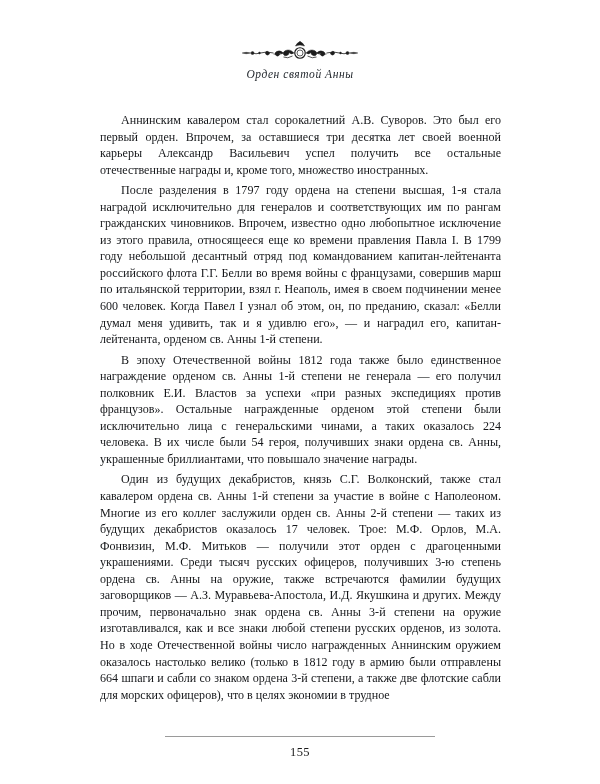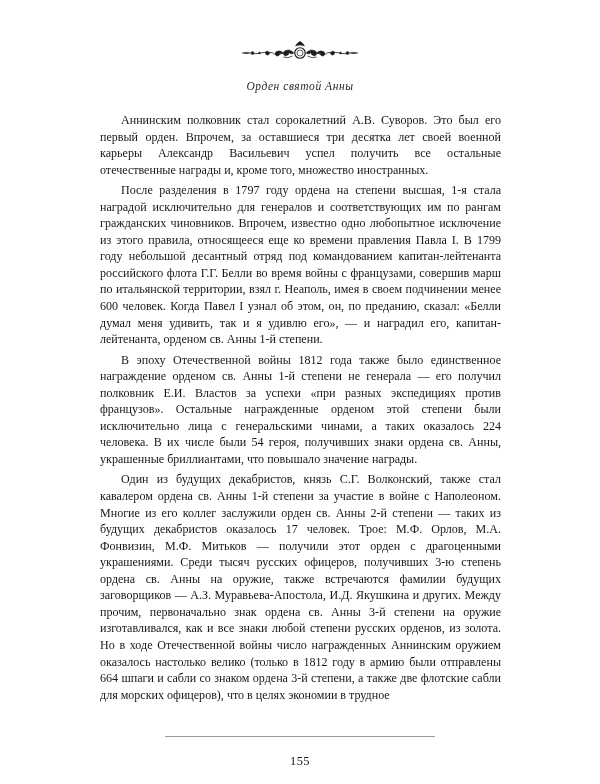--- a/index.html
+++ b/index.html
@@ -37,21 +37,21 @@
 
   .ornament {
     display: block;
     margin: 0 auto;
     width: 128px;
     height: 30px;
   }
 
   .running-head-title {
     display: block;
-    margin-top: 14px;
+    margin-top: 2px;
     font-family: "Liberation Serif", "DejaVu Serif", serif;
     font-style: italic;
     font-size: 11.5px;
     letter-spacing: 0.55px;
     color: #23282e;
     line-height: 1.1;
   }
 
   
   .text-column {
@@ -87,21 +87,21 @@
 
   .footer-rule {
     width: 270px;
     height: 1px;
     margin: 0 auto;
     background: #9a9a9a;
   }
 
   .folio {
     display: block;
-    margin-top: 17px;
+    margin-top: 8px;
     font-size: 12.5px;
     letter-spacing: 0.4px;
     color: #1a1a1a;
   }
 </style>
 </head>
 <body>
 
 <div class="page">
 
@@ -135,21 +135,21 @@
         <path d="M30 34 q-10 -3 -18 0 q8 3 18 0 z" stroke-width="0.6"></path>
         <path d="M226 34 q10 -3 18 0 q-8 3 -18 0 z" stroke-width="0.6"></path>
         <circle cx="47" cy="34" r="1.8"></circle>
         <circle cx="209" cy="34" r="1.8"></circle>
       </g>
     </svg>
     <span class="running-head-title">Орден святой Анны</span>
   </div>
 
   <div class="text-column">
-    <p class="para">Аннинским полковник стал сорокалетний А.В. Суворов. Это был его первый орден. Впрочем, за оставшиеся три десятка лет своей военной карьеры Александр Васильевич успел получить все остальные отечественные награды и, кроме того, множество иностранных.</p>
+    <p class="para">Аннинским кавалером стал сорокалетний А.В. Суворов. Это был его первый орден. Впрочем, за оставшиеся три десятка лет своей военной карьеры Александр Васильевич успел получить все остальные отечественные награды и, кроме того, множество иностранных.</p>
     <p class="para">После разделения в 1797 году ордена на степени высшая, 1-я стала наградой исключительно для генералов и соответствующих им по рангам гражданских чиновников. Впрочем, известно одно любопытное исключение из этого правила, относящееся еще ко времени правления Павла I. В 1799 году небольшой десантный отряд под командованием капитан-лейтенанта российского флота Г.Г. Белли во время войны с французами, совершив марш по итальянской территории, взял г. Неаполь, имея в своем подчинении менее 600 человек. Когда Павел I узнал об этом, он, по преданию, сказал: «Белли думал меня удивить, так и я удивлю его», — и наградил его, капитан-лейтенанта, орденом св. Анны 1-й степени.</p>
     <p class="para">В эпоху Отечественной войны 1812 года также было единственное награждение орденом св. Анны 1-й степени не генерала — его получил полковник Е.И. Властов за успехи «при разных экспедициях против французов». Остальные награжденные орденом этой степени были исключительно лица с генеральскими чинами, а таких оказалось 224 человека. В их числе были 54 героя, получивших знаки ордена св. Анны, украшенные бриллиантами, что повышало значение награды.</p>
     <p class="para">Один из будущих декабристов, князь С.Г. Волконский, также стал кавалером ордена св. Анны 1-й степени за участие в войне с Наполеоном. Многие из его коллег заслужили орден св. Анны 2-й степени — таких из будущих декабристов оказалось 17 человек. Трое: М.Ф. Орлов, М.А. Фонвизин, М.Ф. Митьков — получили этот орден с драгоценными украшениями. Среди тысяч русских офицеров, получивших 3-ю степень ордена св. Анны на оружие, также встречаются фамилии будущих заговорщиков — А.З. Муравьева-Апостола, И.Д. Якушкина и других. Между прочим, первоначально знак ордена св. Анны 3-й степени на оружие изготавливался, как и все знаки любой степени русских орденов, из золота. Но в ходе Отечественной войны число награжденных Аннинским оружием оказалось настолько велико (только в 1812 году в армию были отправлены 664 шпаги и сабли со знаком ордена 3-й степени, а также две флотские сабли для морских офицеров), что в целях экономии в трудное</p>
   </div>
 
   <div class="footer">
     <div class="footer-rule"></div>
     <span class="folio">155</span>
   </div>
 

